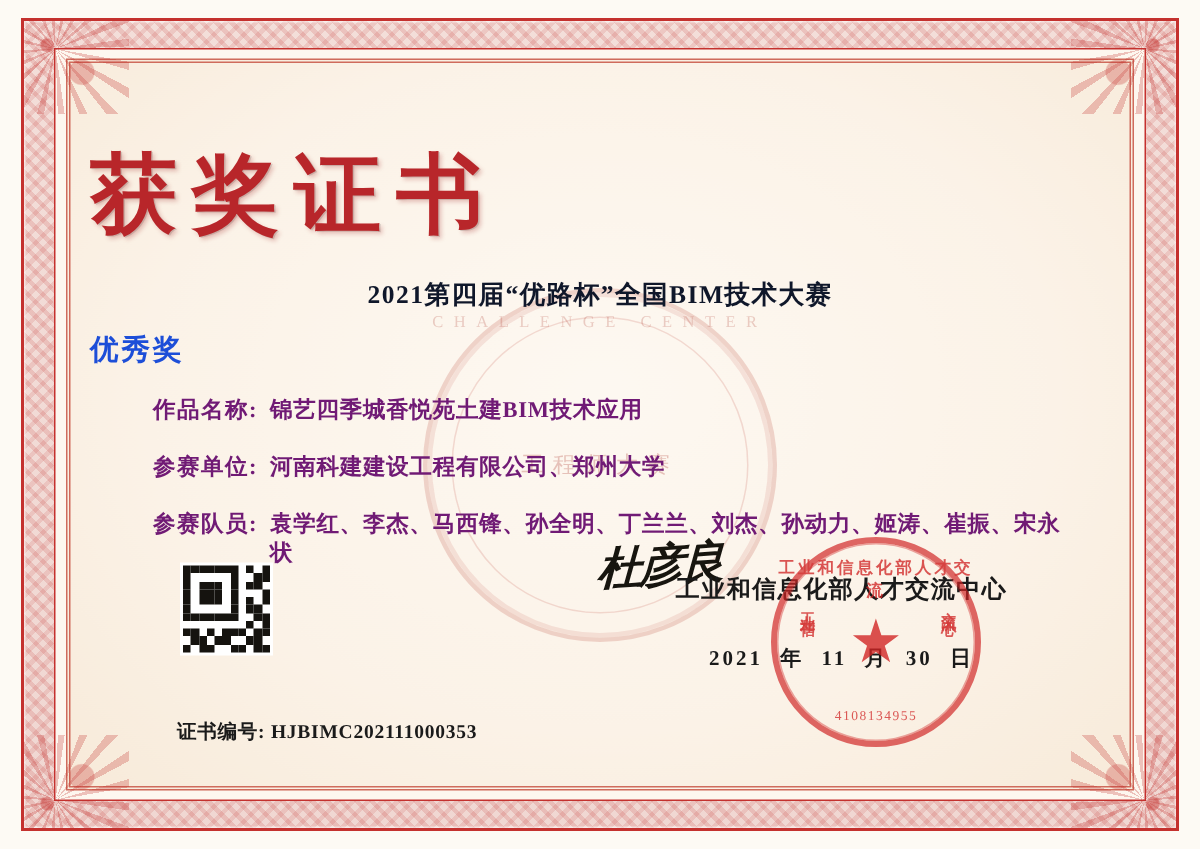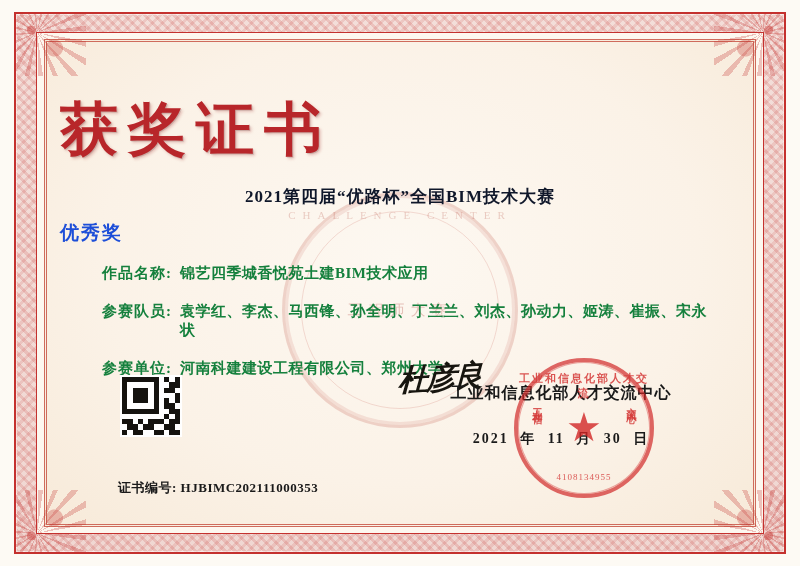--- a/index.html
+++ b/index.html
@@ -139,21 +139,21 @@
     margin-top: 18px;
     padding-left: 42px;
     padding-right: 20px;
   }
 
   .field-row {
     display: flex;
     align-items: baseline;
     margin-bottom: 19px;
     font-size: 15px;
-    color: #15803d;
+    color: #701a75;
   }
   .field-label {
     flex: 0 0 auto;
     font-weight: bold;
     letter-spacing: 1px;
     white-space: nowrap;
   }
   .field-value {
     flex: 1 1 auto;
     margin-left: 8px;
@@ -324,26 +324,26 @@
     <div class="main-title">获奖证书</div>
     <div class="subtitle">2021第四届“优路杯”全国BIM技术大赛</div>
     <div class="award-level">优秀奖</div>
 
     <div class="fields">
       <div class="field-row">
         <div class="field-label">作品名称:</div>
         <div class="field-value">锦艺四季城香悦苑土建BIM技术应用</div>
       </div>
       <div class="field-row">
+        <div class="field-label">参赛单位:</div>
+        <div class="field-value">河南科建建设工程有限公司、郑州大学</div>
+      </div>
+      <div class="field-row">
         <div class="field-label">参赛队员:</div>
         <div class="field-value">袁学红、李杰、马西锋、孙全明、丁兰兰、刘杰、孙动力、姬涛、崔振、宋永状</div>
-      </div>
-      <div class="field-row">
-        <div class="field-label">参赛单位:</div>
-        <div class="field-value">河南科建建设工程有限公司、郑州大学</div>
       </div>
     </div>
 
     <div class="bottom">
 
       <div class="qr">
         <div class="qr-grid" id="qr-grid">
             <i class="on"></i>
             <i class="on"></i>
             <i class="on"></i>

